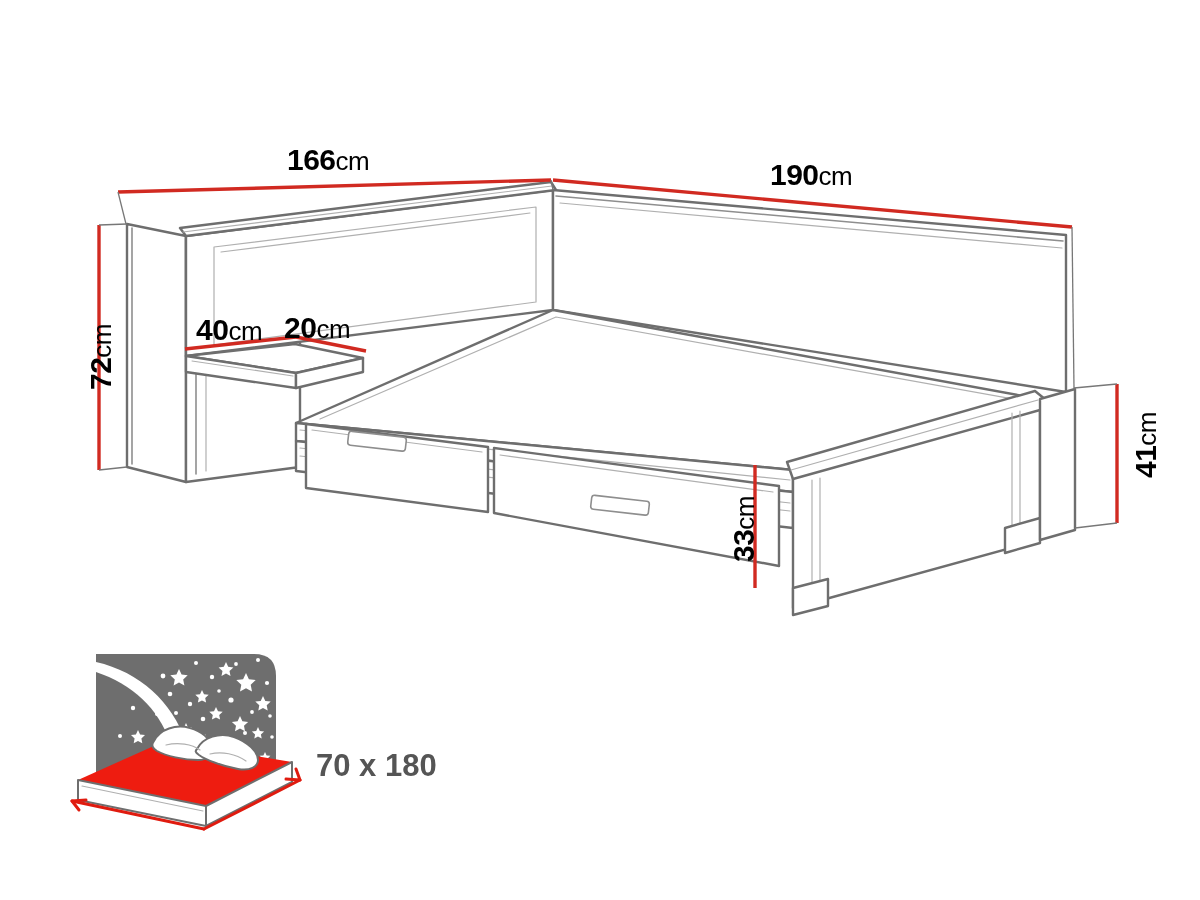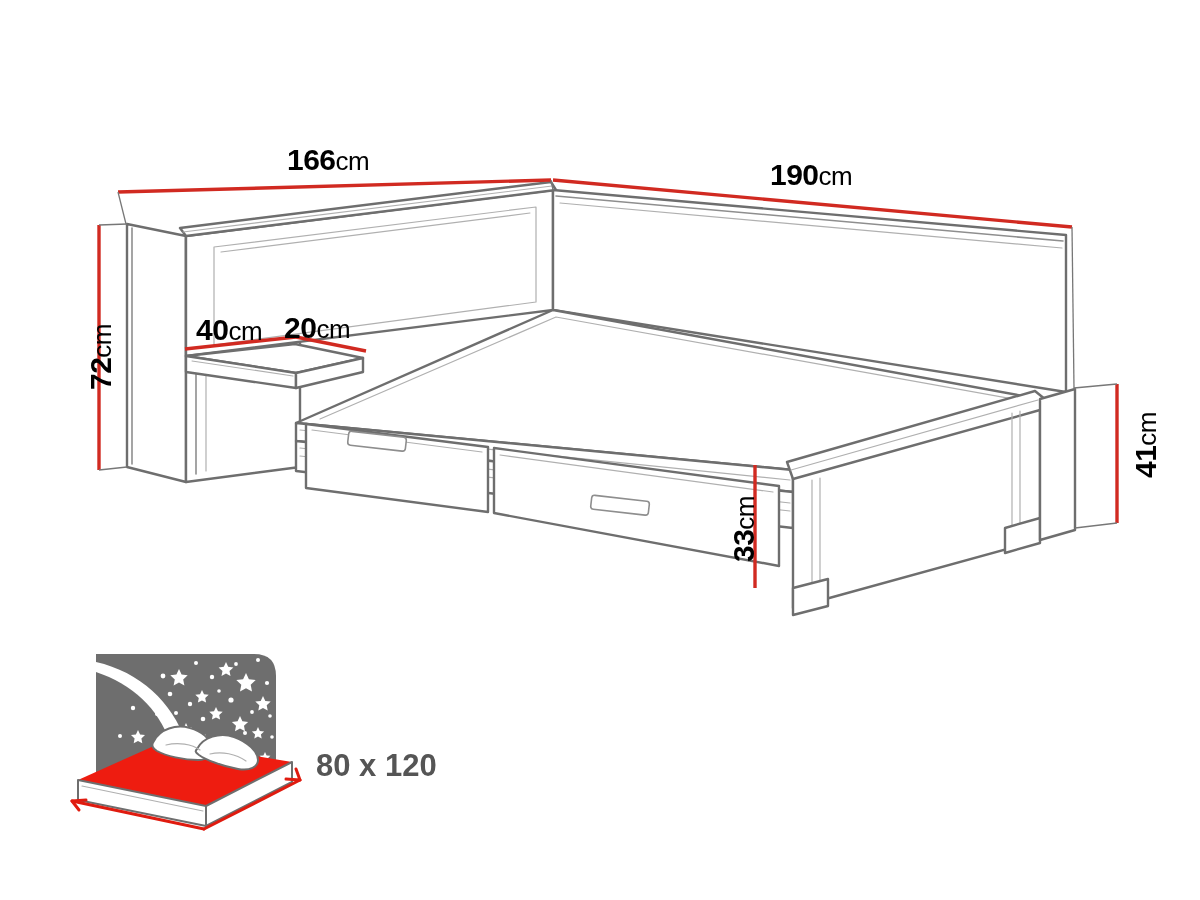--- a/index.html
+++ b/index.html
@@ -282,15 +282,15 @@
   </div>
 
   <div class="dim-label vert" style="left:729px; top:562px; transform: rotate(-90deg);">
     <span class="num">33</span><span class="unit">cm</span>
   </div>
 
   <div class="dim-label vert" style="left:1131px; top:478px; transform: rotate(-90deg);">
     <span class="num">41</span><span class="unit">cm</span>
   </div>
 
-  <div class="mattress-label" style="left:316px; top:748px;">80 x 120</div>
+  <div class="mattress-label" style="left:316px; top:748px;">70 x 180</div>
 
 </div>
 
 </body></html>

